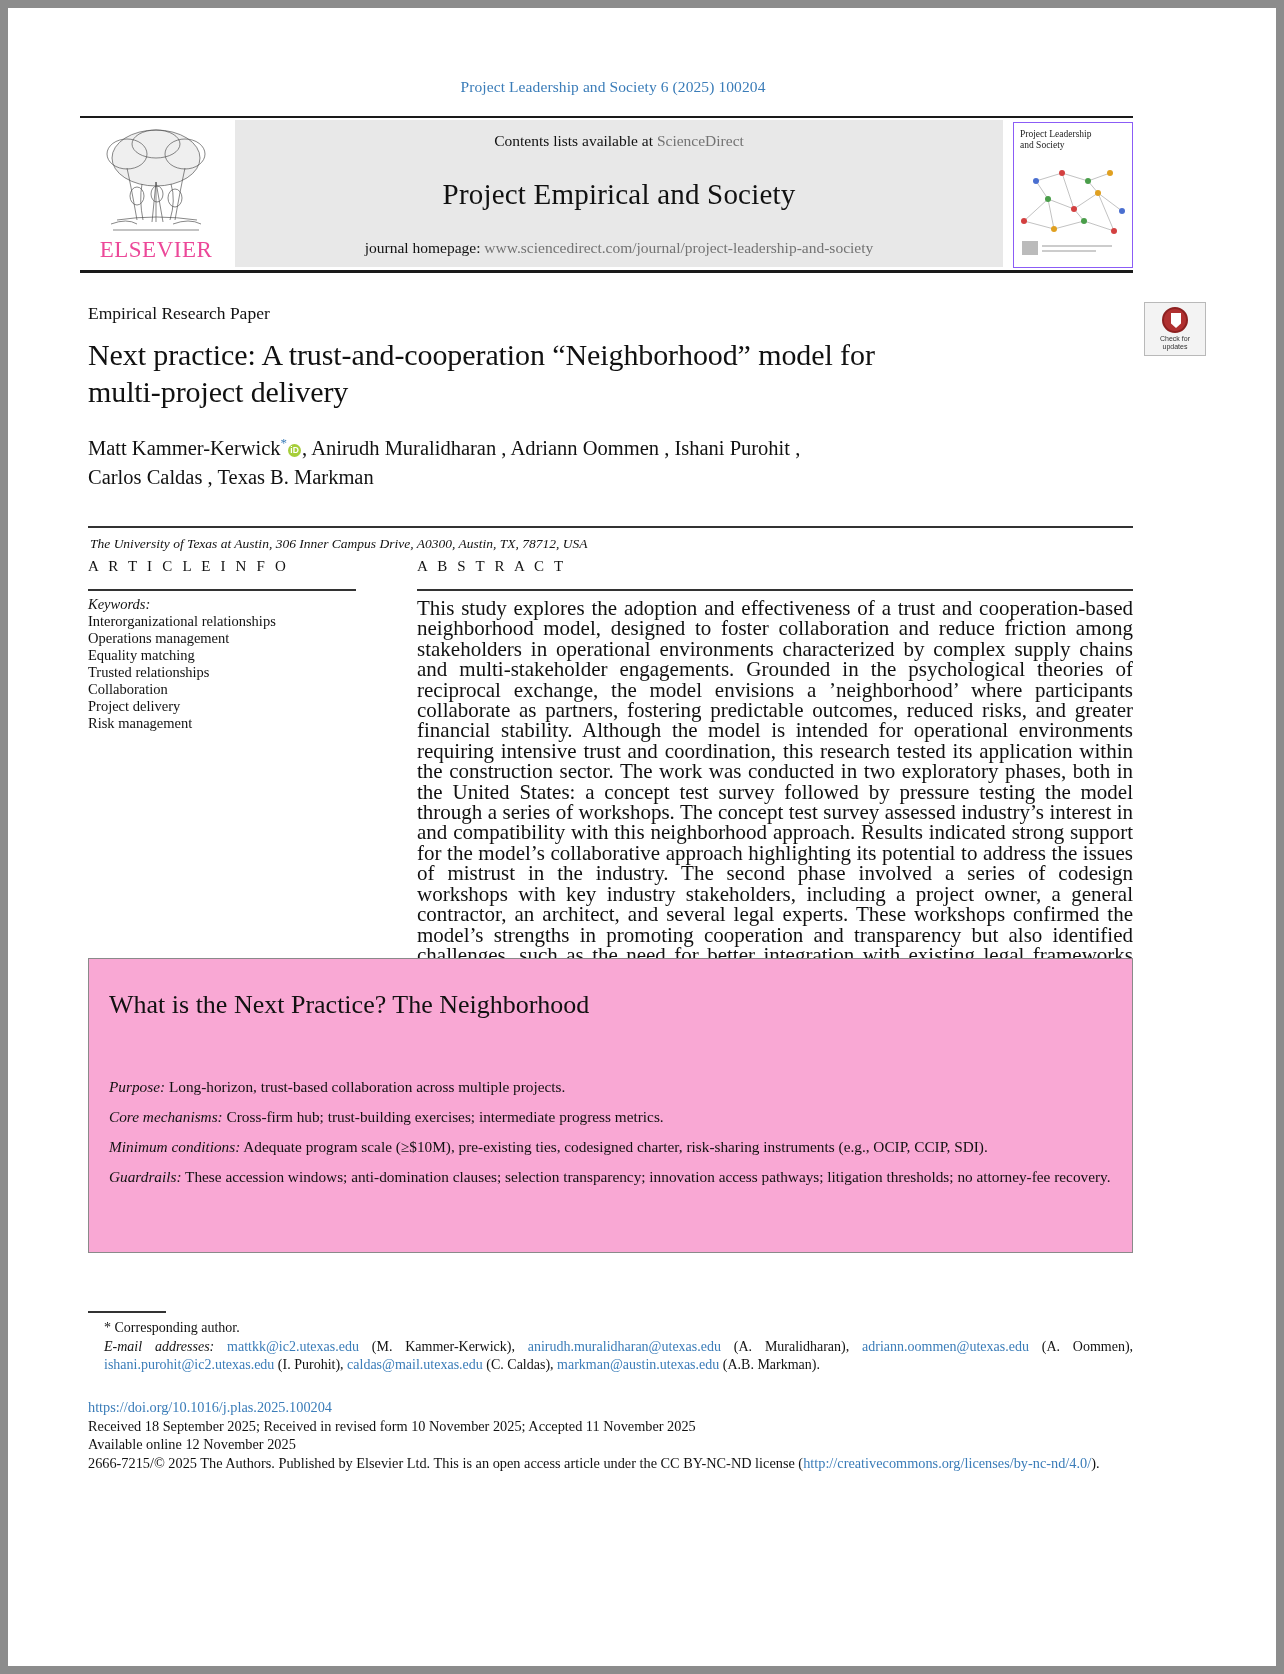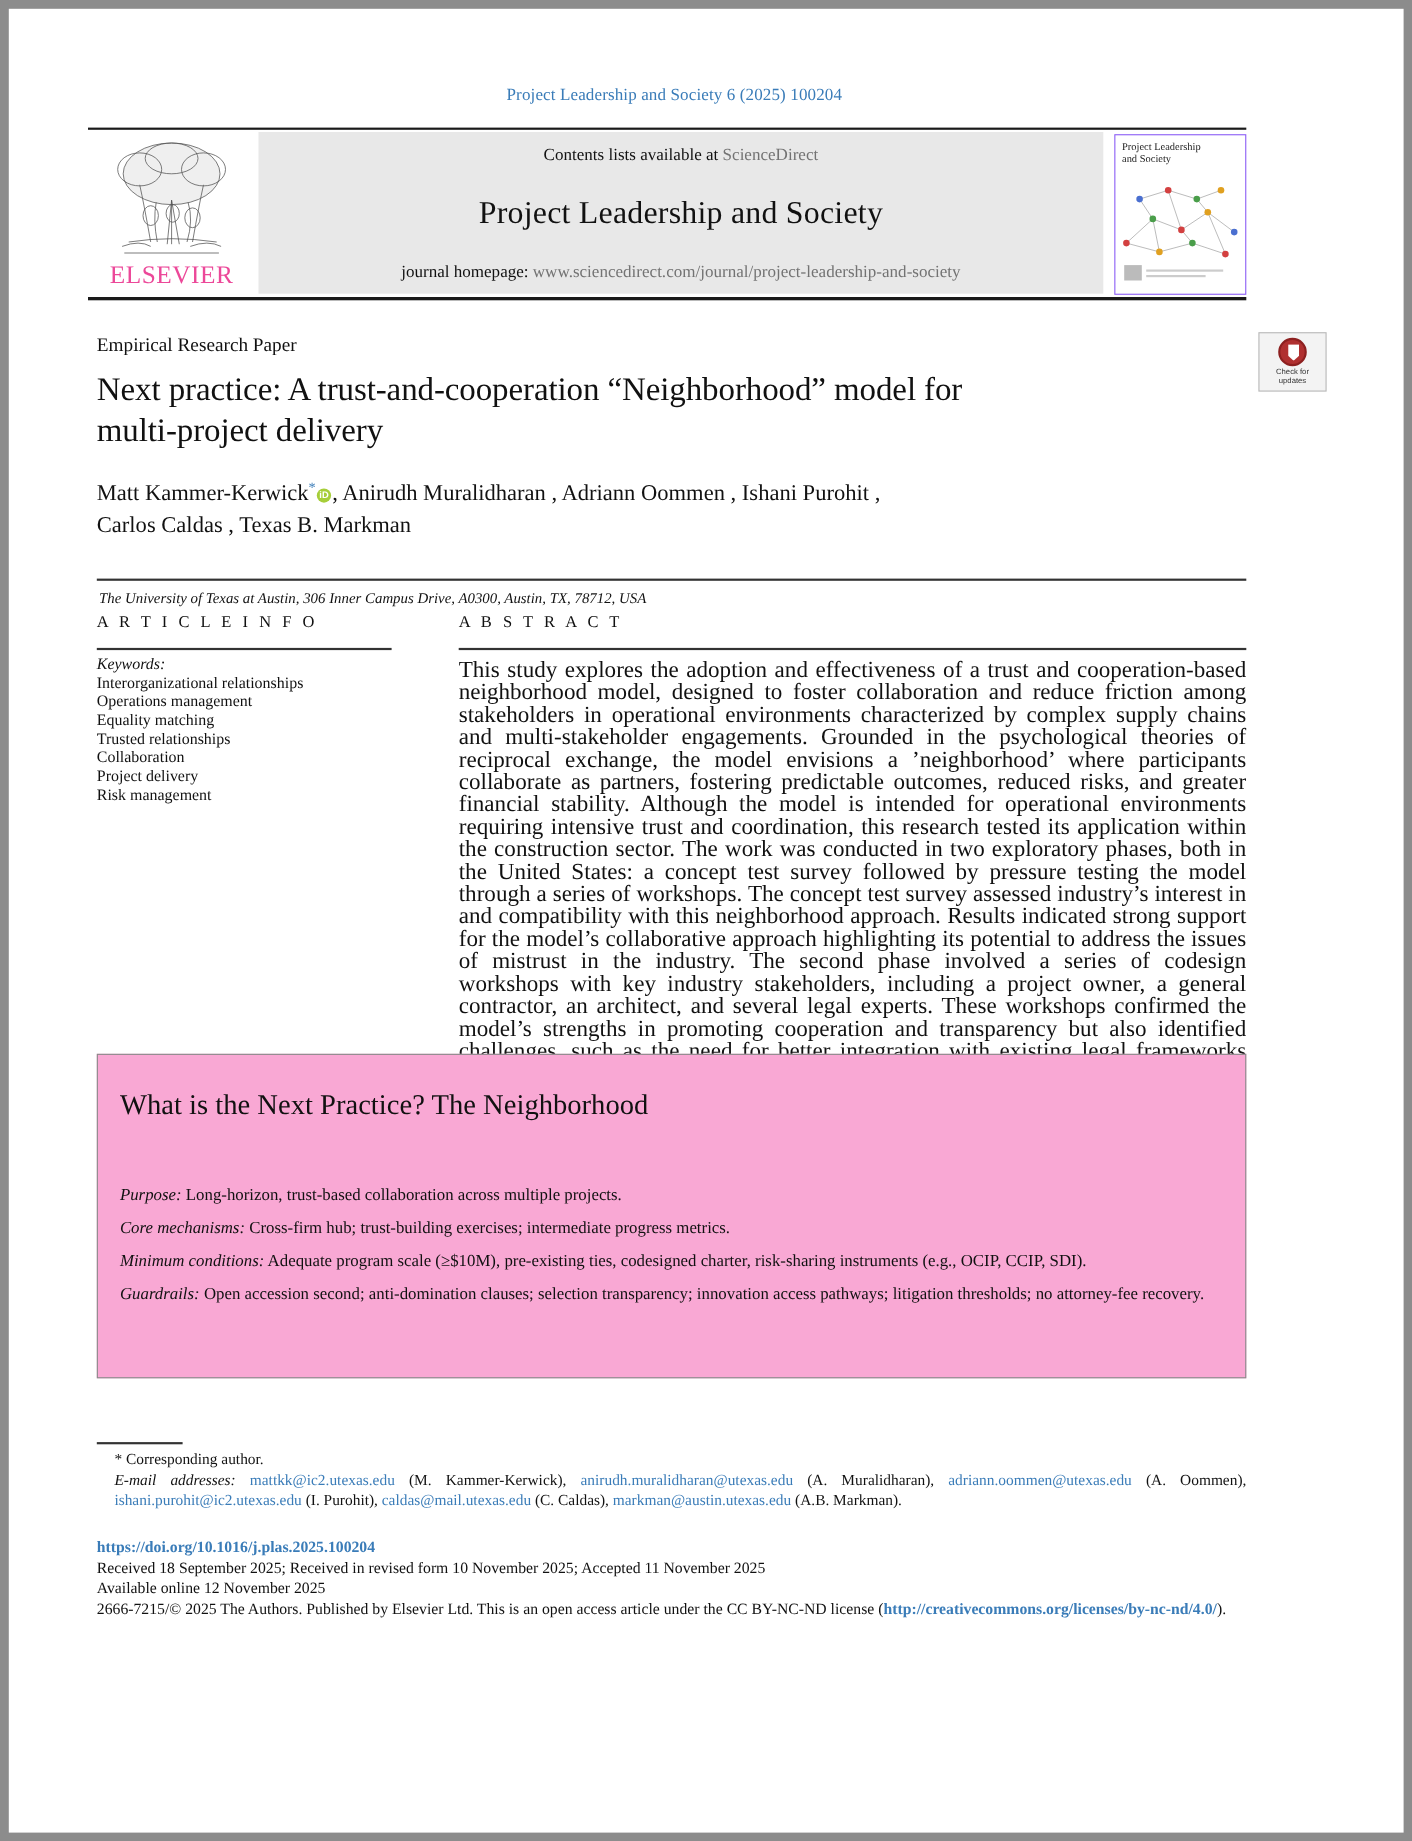--- a/index.html
+++ b/index.html
@@ -160,21 +160,21 @@
   .foot-note {
     position:absolute; left:80px; top:1311px; width:1045px;
     font-size:14px; line-height:18.5px; color:#111; text-align:justify;
   }
   .foot-note .ind { padding-left:16px; display:inline-block; }
   .foot-note a, .foot-note .mail { color:#3a7cb8; text-decoration:none; }
   .foot-meta {
     position:absolute; left:80px; top:1390px; width:1045px;
     font-size:14.3px; line-height:18.5px; color:#111;
   }
-  .foot-meta .doi { color:#3a7cb8;font-weight:bold; }
+  .foot-meta .doi { color:#3a7cb8; }
 </style>
 </head>
 <body>
 
 <div class="page">
 <div class="inner">
 
   <div class="runhead">Project Leadership and Society 6 (2025) 100204</div>
 
   <div class="rule-top"></div>
@@ -198,21 +198,21 @@
           <path d="M16 106 L102 106"></path>
         </g>
       </svg>
       <div class="elsevier-word">ELSEVIER</div>
     </div>
 
     <div class="band">
       <div class="band-top">
         <span>Contents lists available at </span><span class="linkblue">ScienceDirect</span>
       </div>
-      <div class="band-title">Project Leadership and Society</div>
+      <div class="band-title">Project Empirical and Society</div>
       <div class="band-bottom">
         <span>journal homepage: </span><span class="linkblue">www.sciencedirect.com/journal/project-leadership-and-society</span>
       </div>
     </div>
 
     <div class="cover-cell">
       <div class="cover-title">
         <div>Project Leadership</div>
         <div>and Society</div>
       </div>
@@ -283,21 +283,21 @@
   </div>
 
   <div class="abstract">This study explores the adoption and effectiveness of a trust and cooperation-based neighborhood model, designed to foster collaboration and reduce friction among stakeholders in operational environments characterized by complex supply chains and multi-stakeholder engagements. Grounded in the psychological theories of reciprocal exchange, the model envisions a ’neighborhood’ where participants collaborate as partners, fostering predictable outcomes, reduced risks, and greater financial stability. Although the model is intended for operational environments requiring intensive trust and coordination, this research tested its application within the construction sector. The work was conducted in two exploratory phases, both in the United States: a concept test survey followed by pressure testing the model through a series of workshops. The concept test survey assessed industry’s interest in and compatibility with this neighborhood approach. Results indicated strong support for the model’s collaborative approach highlighting its potential to address the issues of mistrust in the industry. The second phase involved a series of codesign workshops with key industry stakeholders, including a project owner, a general contractor, an architect, and several legal experts. These workshops confirmed the model’s strengths in promoting cooperation and transparency but also identified challenges, such as the need for better integration with existing legal frameworks and addressing power dynamics within the neighborhood. This study suggests that the trust and cooperation-based neighborhood model has the potential to transform collaboration in other operational environments such as healthcare, manufacturing supply chains, and technology development. The model also has the potential to be integrated into other cooperative models and frameworks.</div>
 
   <div class="hl-box">
     <div class="hl-title">What is the Next Practice? The Neighborhood</div>
     <div class="hl-body">
       <p><i>Purpose:</i><span> Long-horizon, trust-based collaboration across multiple projects.</span></p>
       <p><i>Core mechanisms:</i><span> Cross-firm hub; trust-building exercises; intermediate progress metrics.</span></p>
       <p><i>Minimum conditions:</i><span> Adequate program scale (≥$10M), pre-existing ties, codesigned charter, risk-sharing instruments (e.g., OCIP, CCIP, SDI).</span></p>
-      <p><i>Guardrails:</i><span> Open accession second; anti-domination clauses; selection transparency; innovation access pathways; litigation thresholds; no attorney-fee recovery.</span></p>
+      <p><i>Guardrails:</i><span> These accession windows; anti-domination clauses; selection transparency; innovation access pathways; litigation thresholds; no attorney-fee recovery.</span></p>
     </div>
   </div>
 
   <div class="foot-rule"></div>
   <div class="foot-note">
     <span class="ind">* Corresponding author.</span><br>
     <span class="ind"><i>E-mail addresses:</i>
     <span class="mail">mattkk@ic2.utexas.edu</span> <span>(M. Kammer-Kerwick),</span>
     <span class="mail">anirudh.muralidharan@utexas.edu</span> <span>(A. Muralidharan),</span>
     <span class="mail">adriann.oommen@utexas.edu</span> <span>(A. Oommen),</span>

